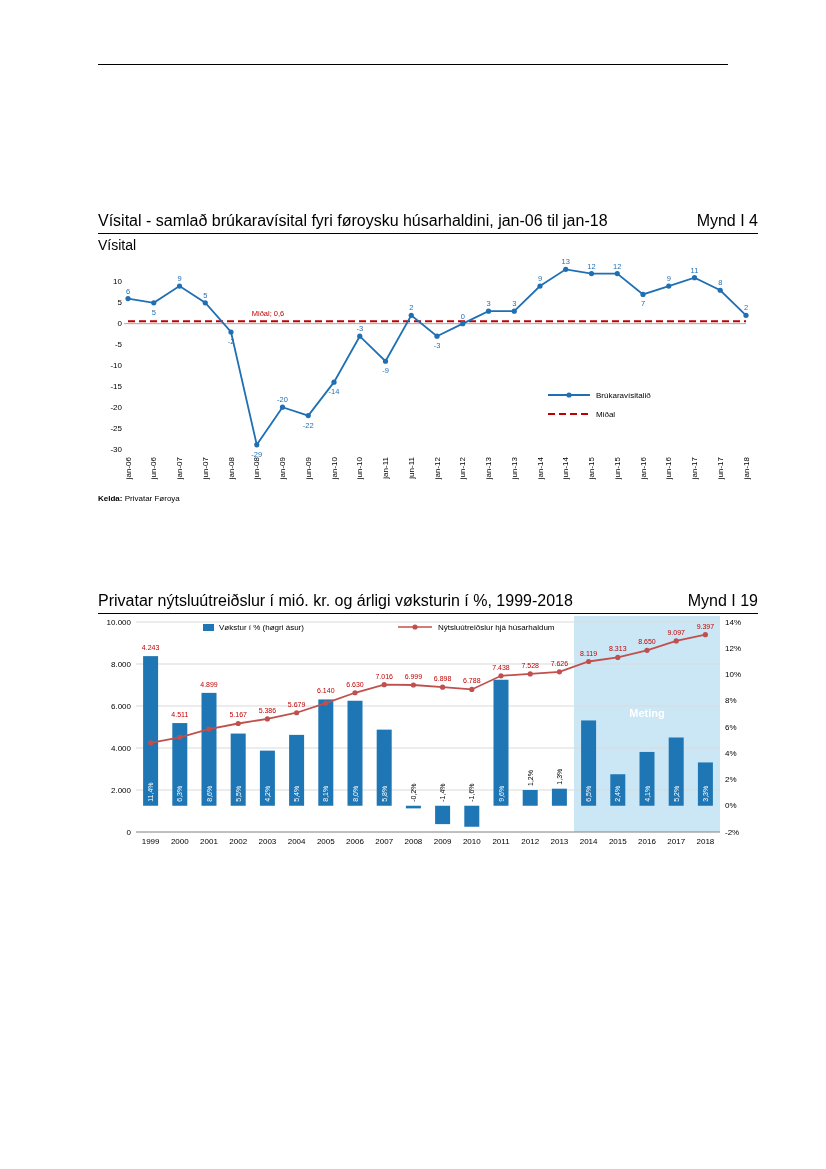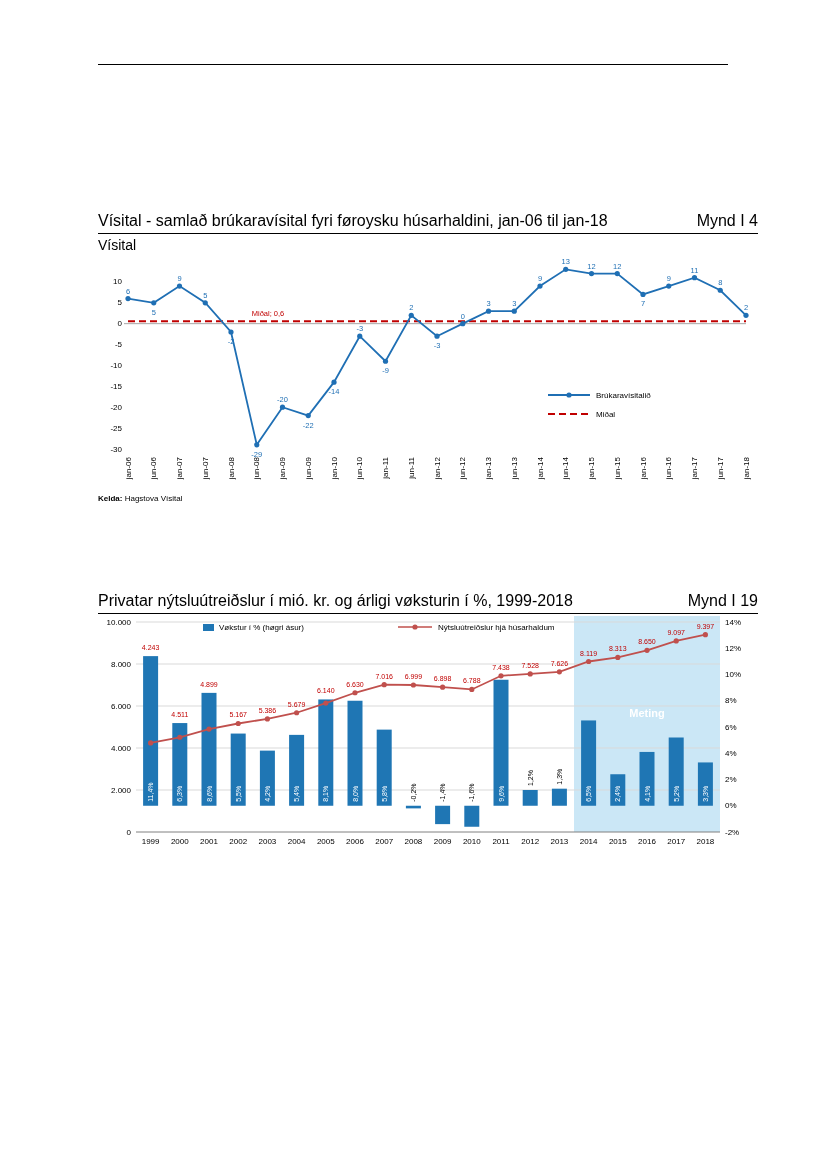--- a/index.html
+++ b/index.html
@@ -131,21 +131,21 @@
         <text x="622.25" y="32.24444444444444" text-anchor="middle" class="dlabel1">8</text>
         <text x="648" y="57.3111111111111" text-anchor="middle" class="dlabel1">2</text>
         <line x1="450" x2="492" y1="142" y2="142" stroke="#1F6FB4" stroke-width="1.8"></line>
         <circle cx="471" cy="142" r="2.6" fill="#1F6FB4"></circle>
         <text x="498" y="145" class="tick">Brúkaravísitalið</text>
         <line x1="450" x2="492" y1="161" y2="161" stroke="#C00000" stroke-width="2" stroke-dasharray="7 4"></line>
         <text x="498" y="164" class="tick">Miðal</text>
       </svg>
     <div class="kelda">
       <b>Kelda:</b>
-      <span>Hagstova Vísital</span>
+      <span>Privatar Føroya</span>
     </div>
   </section>
 
   <section class="figure" id="fig2">
     <div class="fig-header">
       <span class="fig-title">Privatar nýtsluútreiðslur í mió. kr. og árligi vøksturin í %, 1999-2018</span>
       <span class="fig-label">Mynd I 19</span>
     </div>
     <svg id="chart2-svg" width="660" height="238">
         <rect x="476" y="2" width="146" height="216" fill="#CBE7F6"></rect>

